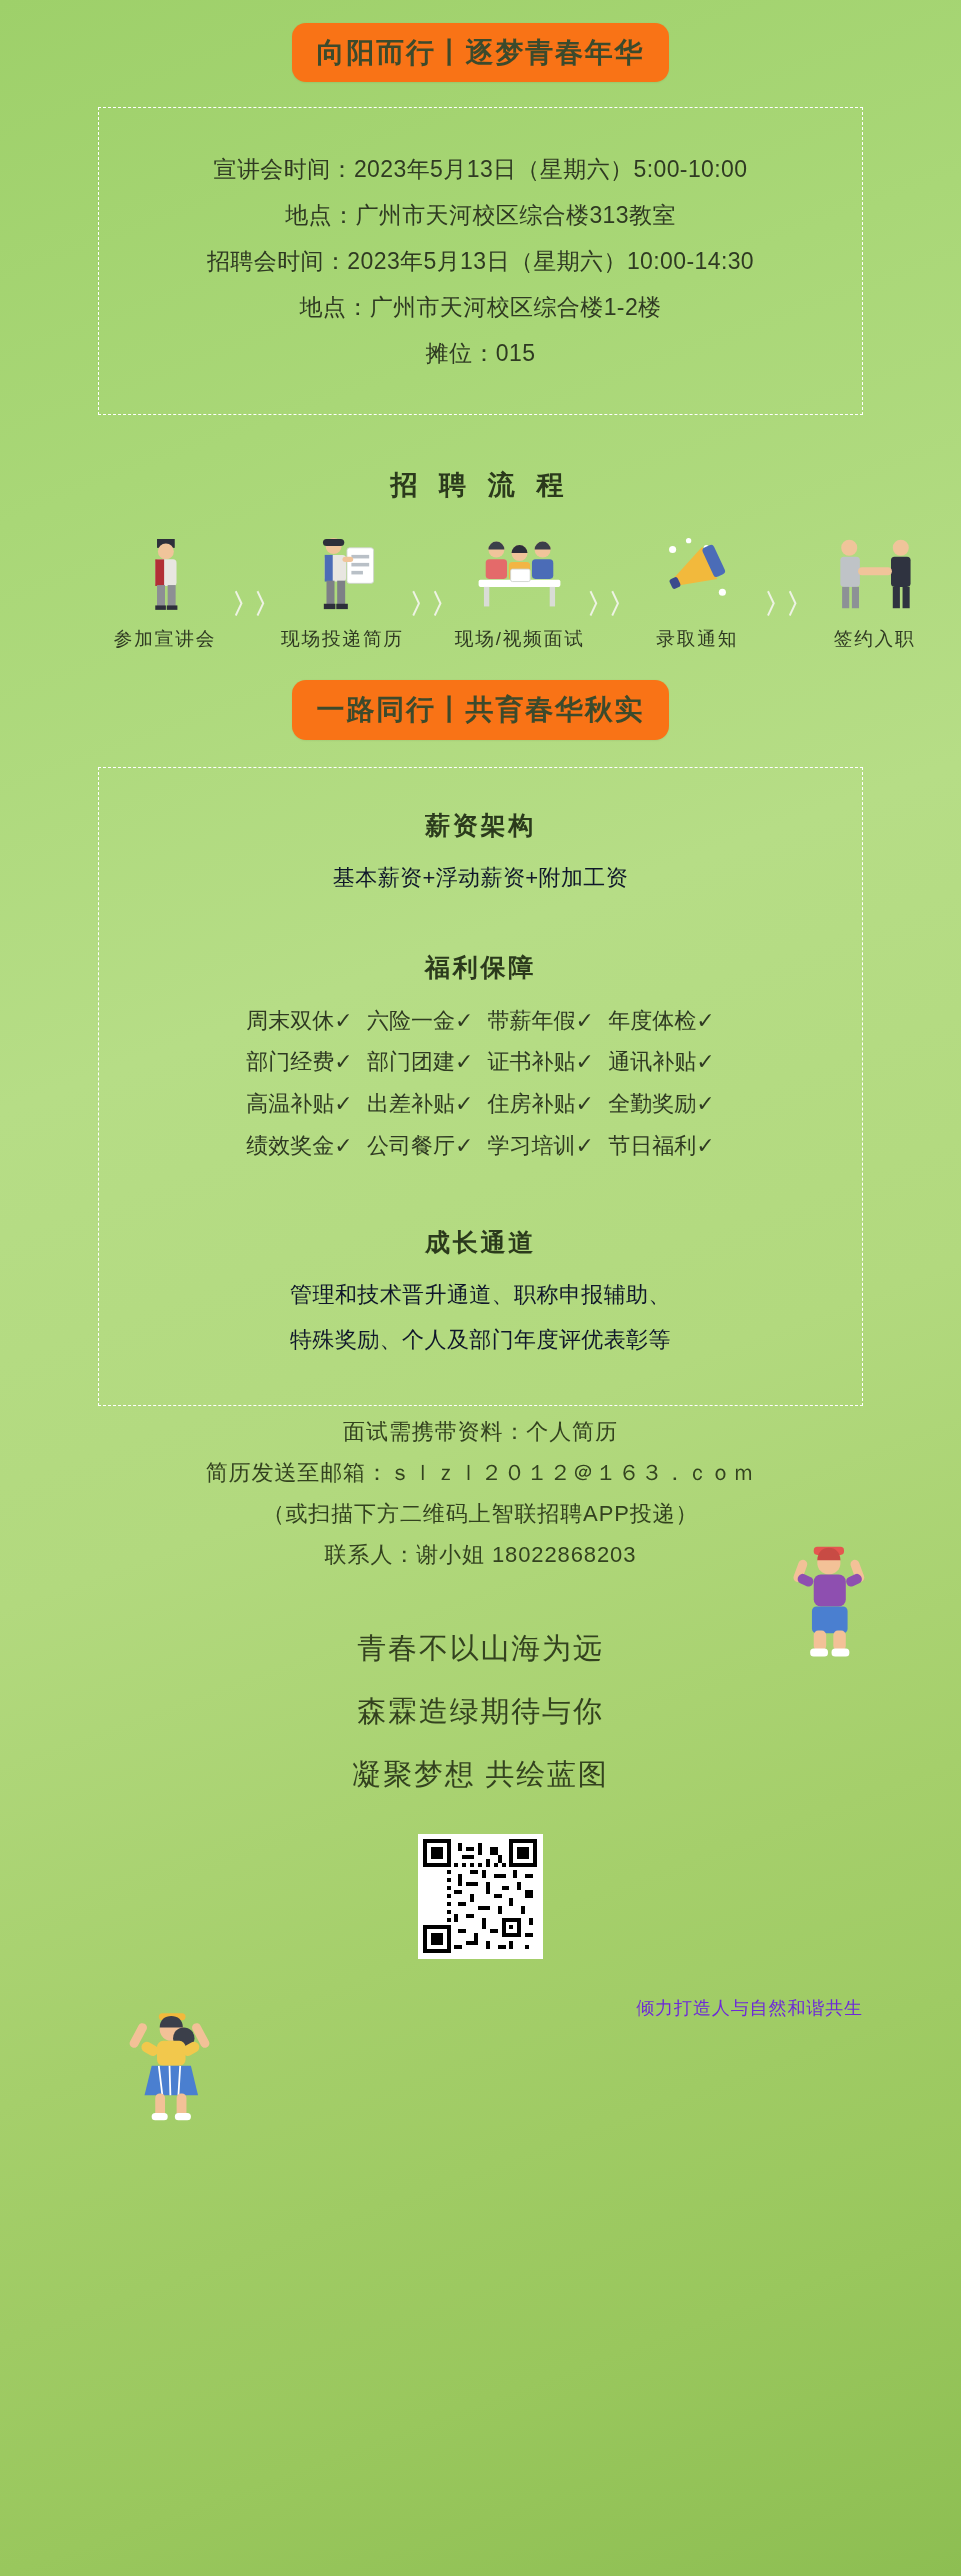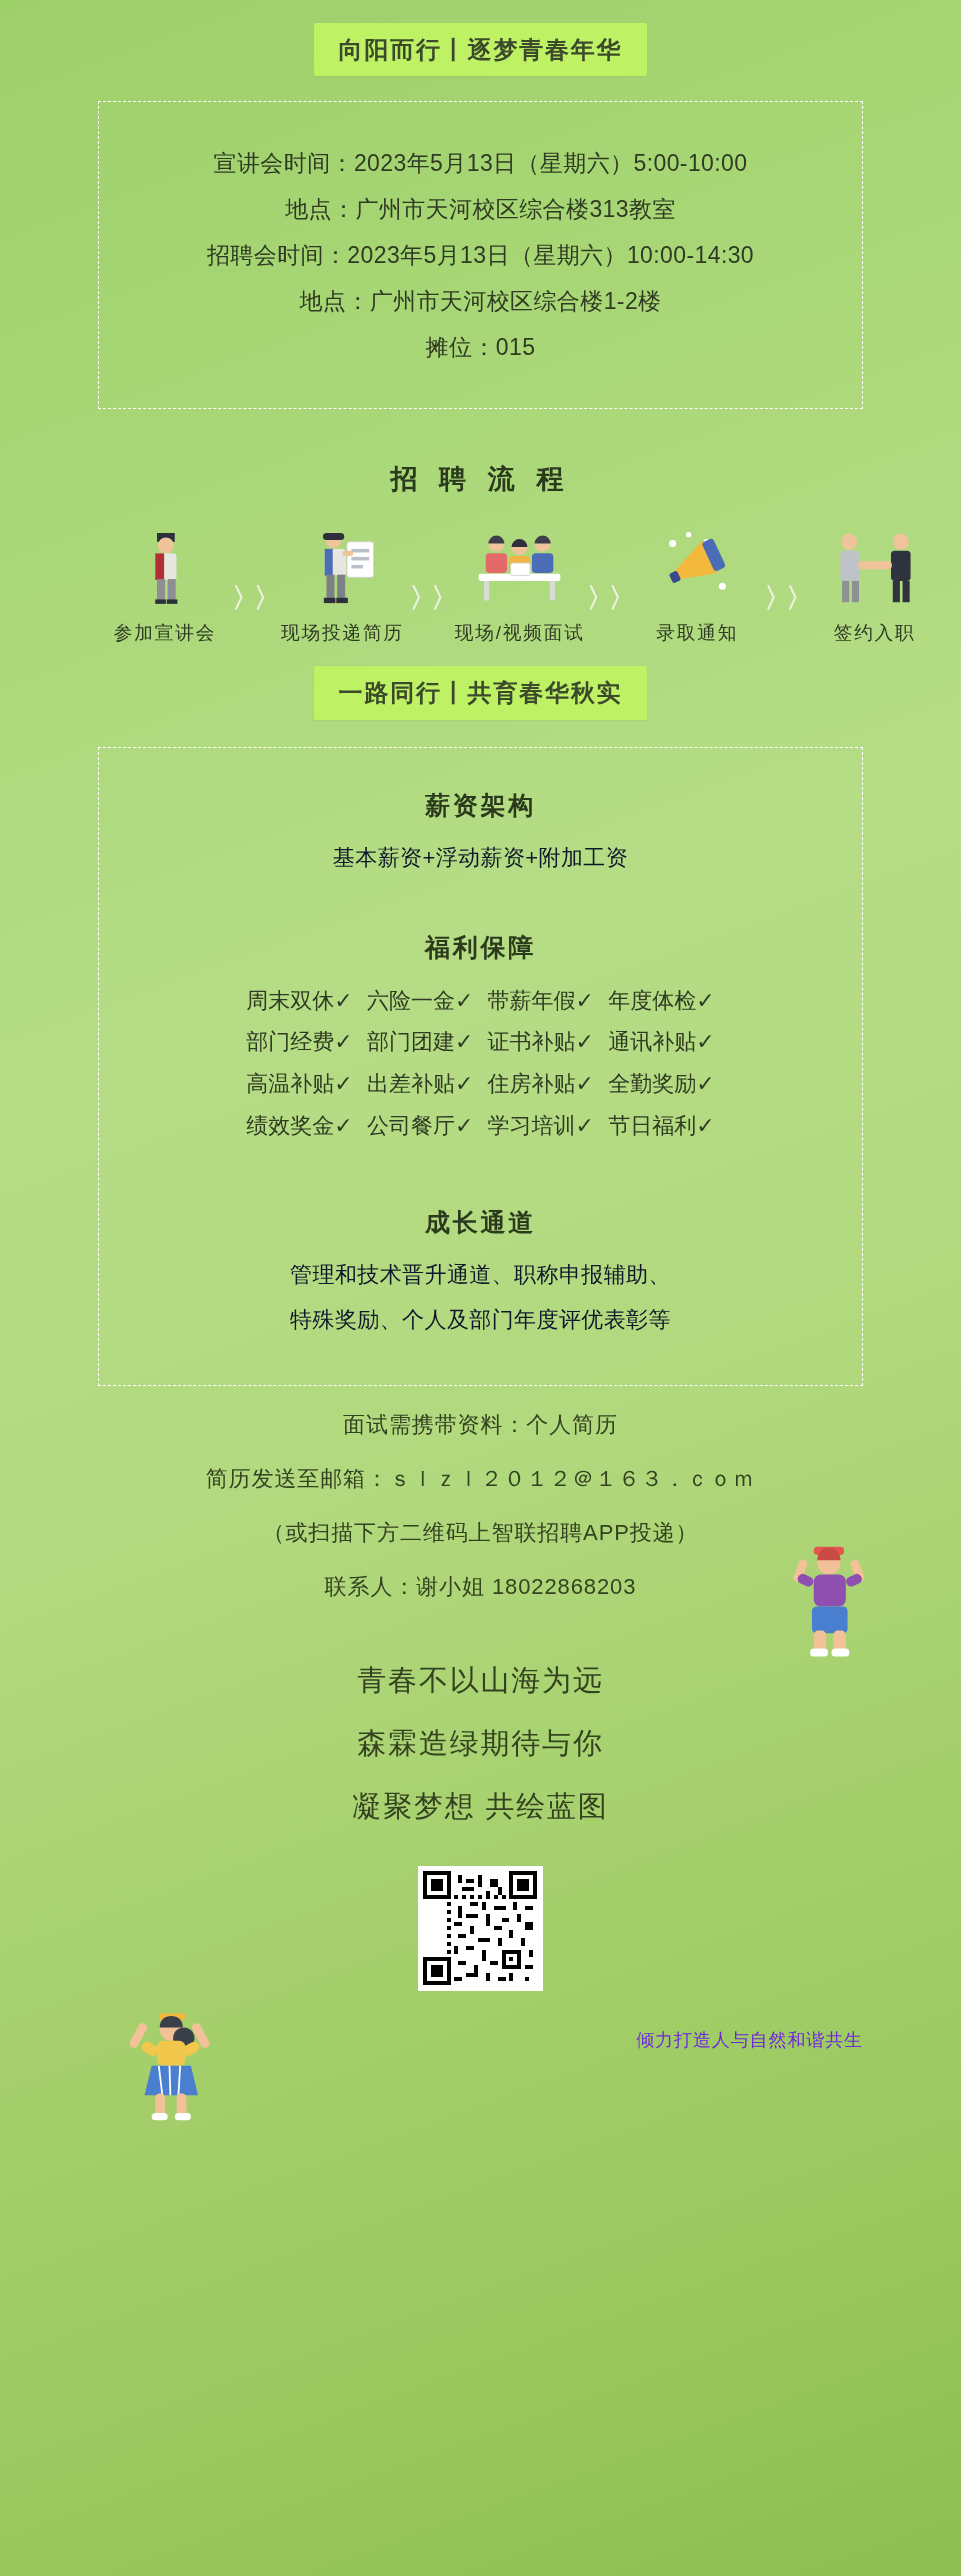--- a/index.html
+++ b/index.html
@@ -20,26 +20,26 @@
     height: 2576px;
     padding: 0 98px;
   }
 
   
   .pill-wrap {
     display: flex;
     justify-content: center;
   }
   .pill {
-    background: #bef264;
+    background: #f97316;
     color: #3c4a2c;
-    font-size: 24px;
+    font-size: 28px;
     letter-spacing: 1.8px;
     padding: 10.7px 25px;
-    border-radius: 2px;
+    border-radius: 14px;
     font-weight: 600;
     white-space: nowrap;
     box-shadow: 0 0.9px 1.8px rgba(0,0,0,0.06);
   }
 
   
   .dashed-box {
     border: 1.8px dashed #ffffff;
     padding: 32px 27px;
   }
@@ -124,21 +124,21 @@
   .notice-title {
     text-align: center;
     font-size: 22px;
     color: #566b3e;
     letter-spacing: 2.7px;
   }
   .notice-line {
     text-align: center;
     font-size: 22px;
     color: #33421f;
-    margin-top: 24px;
+    margin-top: 11px;
     letter-spacing: 0.9px;
   }
   .slogan {
     text-align: center;
     font-size: 29px;
     color: #33421f;
     margin-top: 23px;
     letter-spacing: 1.8px;
   }
 
@@ -278,21 +278,21 @@
           <rect x="73" y="30" width="22" height="34" rx="4" fill="#2f3340"></rect>
           <rect x="75" y="64" width="8" height="24" fill="#2f3340"></rect>
           <rect x="86" y="64" width="8" height="24" fill="#2f3340"></rect>
           <rect x="36" y="42" width="38" height="9" rx="4.5" fill="#f0c49a"></rect>
         </svg>
       </div>
       <div class="flow-label">签约入职</div>
     </div>
   </div>
 
-  <div class="pill-wrap" style="margin-top:20px;">
+  <div class="pill-wrap" style="margin-top:28px;">
     <div class="pill">一路同行丨共育春华秋实</div>
   </div>
 
   <div class="dashed-box" style="margin-top:27px; padding:41px 27px 48px;">
 
     <div class="sub-title">薪资架构</div>
     <div class="center-line" style="margin-top:19.6px;">基本薪资+浮动薪资+附加工资</div>
 
     <div class="sub-title" style="margin-top:55px;">福利保障</div>
 

